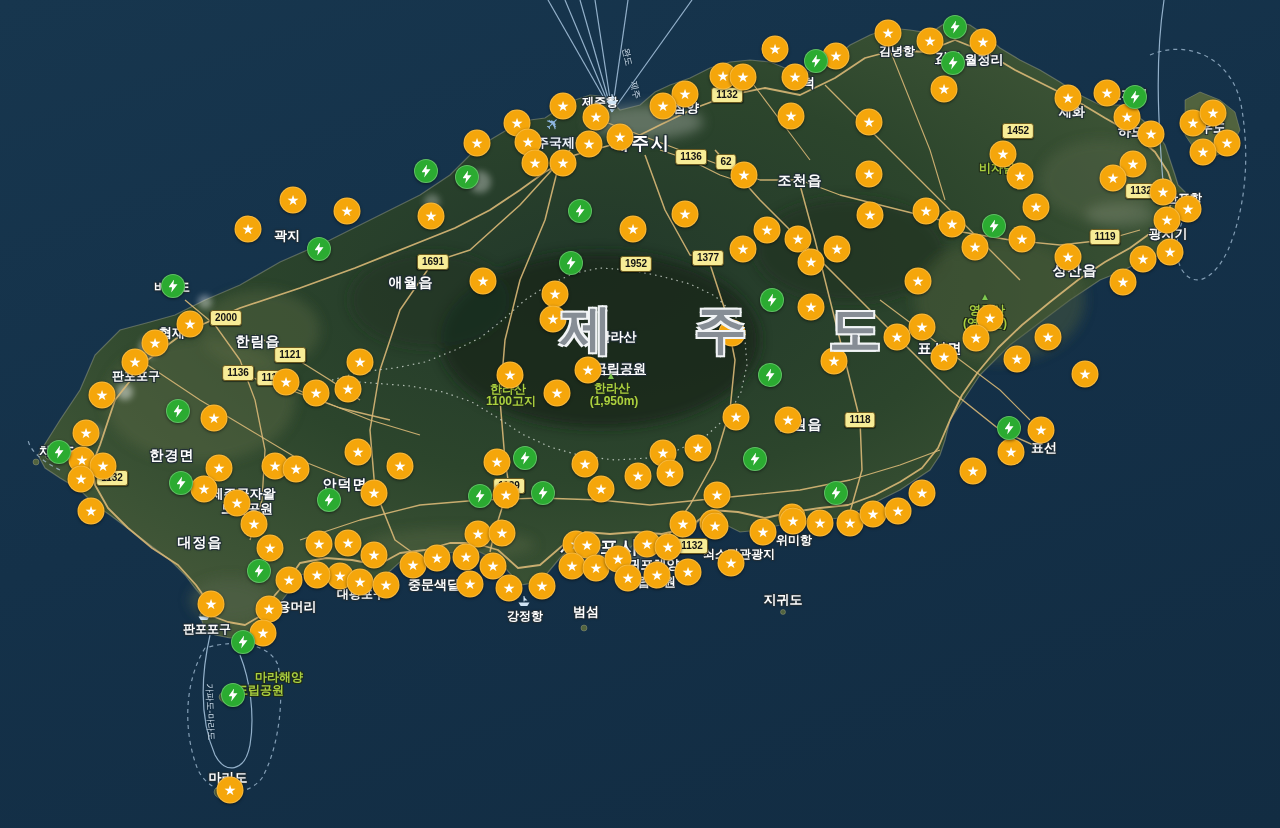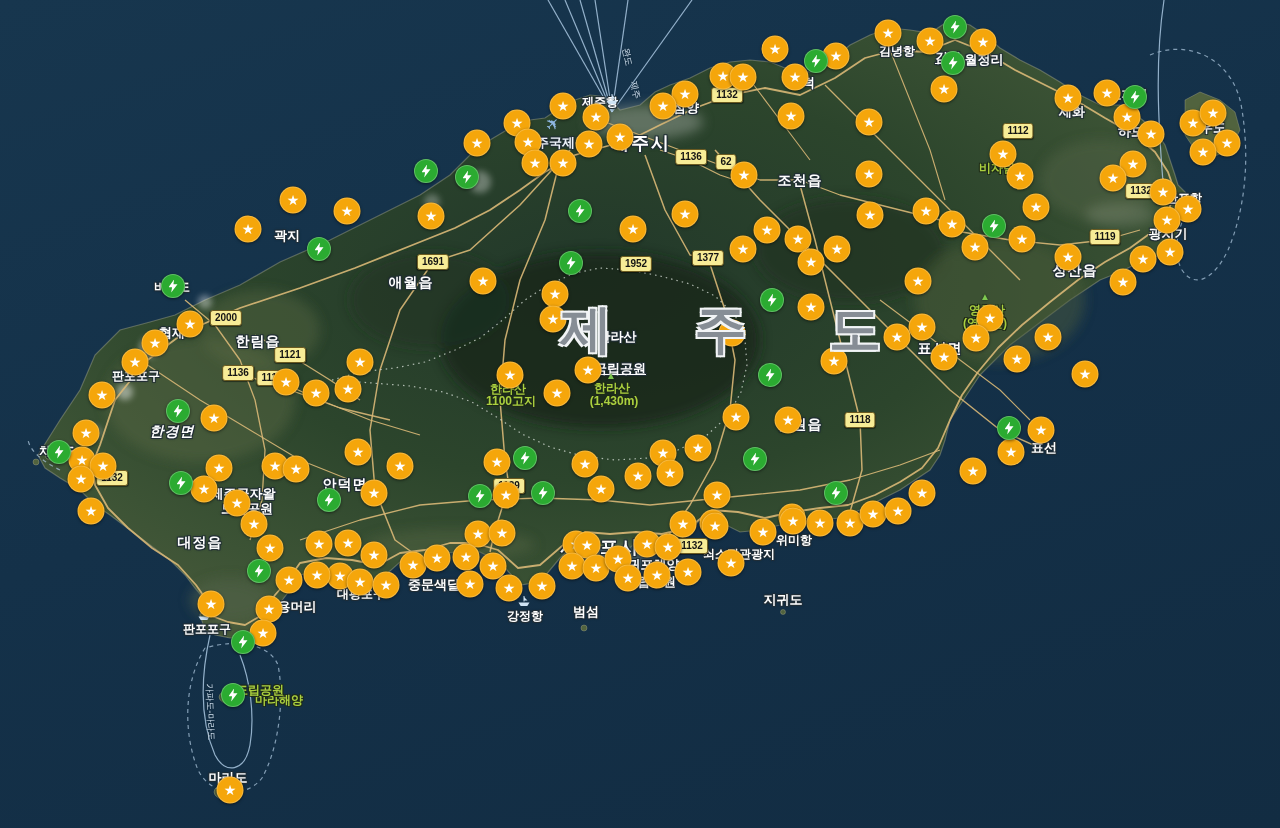--- a/index.html
+++ b/index.html
@@ -132,21 +132,21 @@
         <path d="M205,648 C185,680 182,730 198,770 C210,795 245,800 262,778 C278,750 285,700 278,665 C270,645 240,638 205,648"></path>
         <path d="M60,470 C40,460 30,450 28,440"></path>
       </g>
     </g>
   </svg>
 
   <div id="overlay">
       <div class="label k-city" style="left: 641px; top: 143px;">제주시</div>
       <div class="label k-city" style="left: 600px; top: 547px;">서귀포시</div>
       <div class="label k-town" style="left: 258px; top: 342px;">한림읍</div>
-      <div class="label k-town" style="left: 172px; top: 432px; font-style: italic;">한경면</div>
+      <div class="label k-town" style="left: 172px; top: 456px;">한경면</div>
       <div class="label k-town" style="left: 411px; top: 283px;">애월읍</div>
       <div class="label k-town" style="left: 800px; top: 181px;">조천읍</div>
       <div class="label k-town" style="left: 1075px; top: 271px;">성산읍</div>
       <div class="label k-town" style="left: 940px; top: 349px;">표선면</div>
       <div class="label k-town" style="left: 800px; top: 425px;">남원읍</div>
       <div class="label k-town" style="left: 200px; top: 543px;">대정읍</div>
       <div class="label k-town" style="left: 345px; top: 485px;">안덕면</div>
       <div class="label k-place" style="left: 287px; top: 236px;">곽지</div>
       <div class="label k-place" style="left: 172px; top: 333px;">협재</div>
       <div class="label k-place" style="left: 686px; top: 108px;">삼양</div>
@@ -179,35 +179,35 @@
       <div class="label k-park" style="left: 617px; top: 337px;">한라산</div>
       <div class="label k-park" style="left: 620px; top: 369px; text-decoration: underline;">국립공원</div>
       <div class="label k-park" style="left: 243px; top: 494px;">제주곶자왈</div>
       <div class="label k-park" style="left: 247px; top: 509px;">도립공원</div>
       <div class="label k-park" style="left: 647px; top: 565px;">서귀포해양</div>
       <div class="label k-park" style="left: 650px; top: 582px;">도립공원</div>
       <div class="label k-nature" style="left: 997px; top: 168px;">비자림</div>
       <div class="label k-nature" style="left: 508px; top: 389px;">한라산</div>
       <div class="label k-nature" style="left: 511px; top: 401px;">1100고지</div>
       <div class="label k-nature" style="left: 612px; top: 388px;">한라산</div>
-      <div class="label k-nature" style="left: 614px; top: 401px;">(1,430m)</div>
+      <div class="label k-nature" style="left: 614px; top: 401px;">(1,950m)</div>
       <div class="label k-nature" style="left: 987px; top: 310px;">영주산</div>
       <div class="label k-nature" style="left: 985px; top: 323px;">(영주산)</div>
-      <div class="label k-nature" style="left: 259px; top: 700px; padding-left: 40px;">마라해양</div>
+      <div class="label k-nature" style="left: 259px; top: 677px; padding-left: 40px;">마라해양</div>
       <div class="label k-nature" style="left: 260px; top: 690px;">도립공원</div>
       <div class="label k-route" style="left: 627px; top: 57px; transform: translate(-50%, -50%) rotate(78deg);">완도</div>
       <div class="label k-route" style="left: 635px; top: 90px; transform: translate(-50%, -50%) rotate(78deg);">제주</div>
       <div class="label k-route" style="left: 210px; top: 712px; transform: translate(-50%, -50%) rotate(88deg);">가파도-마라도</div>
       <div class="badge" style="left: 727px; top: 95px;">1132</div>
       <div class="badge" style="left: 691px; top: 157px;">1136</div>
       <div class="badge" style="left: 726px; top: 162px;">62</div>
       <div class="badge" style="left: 708px; top: 258px;">1377</div>
       <div class="badge" style="left: 636px; top: 264px;">1952</div>
       <div class="badge" style="left: 433px; top: 262px;">1691</div>
-      <div class="badge" style="left: 1018px; top: 131px;">1112</div>
+      <div class="badge" style="left: 1018px; top: 131px;">1452</div>
       <div class="badge" style="left: 1141px; top: 191px;">1132</div>
       <div class="badge" style="left: 1105px; top: 237px;">1119</div>
       <div class="badge" style="left: 860px; top: 420px; text-align: center;">1118</div>
       <div class="badge" style="left: 692px; top: 546px;">1132</div>
       <div class="badge" style="left: 226px; top: 318px;">2000</div>
       <div class="badge" style="left: 290px; top: 355px;">1121</div>
       <div class="badge" style="left: 238px; top: 373px;">1136</div>
       <div class="badge" style="left: 272px; top: 378px;">1116</div>
       <div class="badge" style="left: 509px; top: 486px;">1139</div>
       <div class="badge" style="left: 112px; top: 478px;">1132</div>

